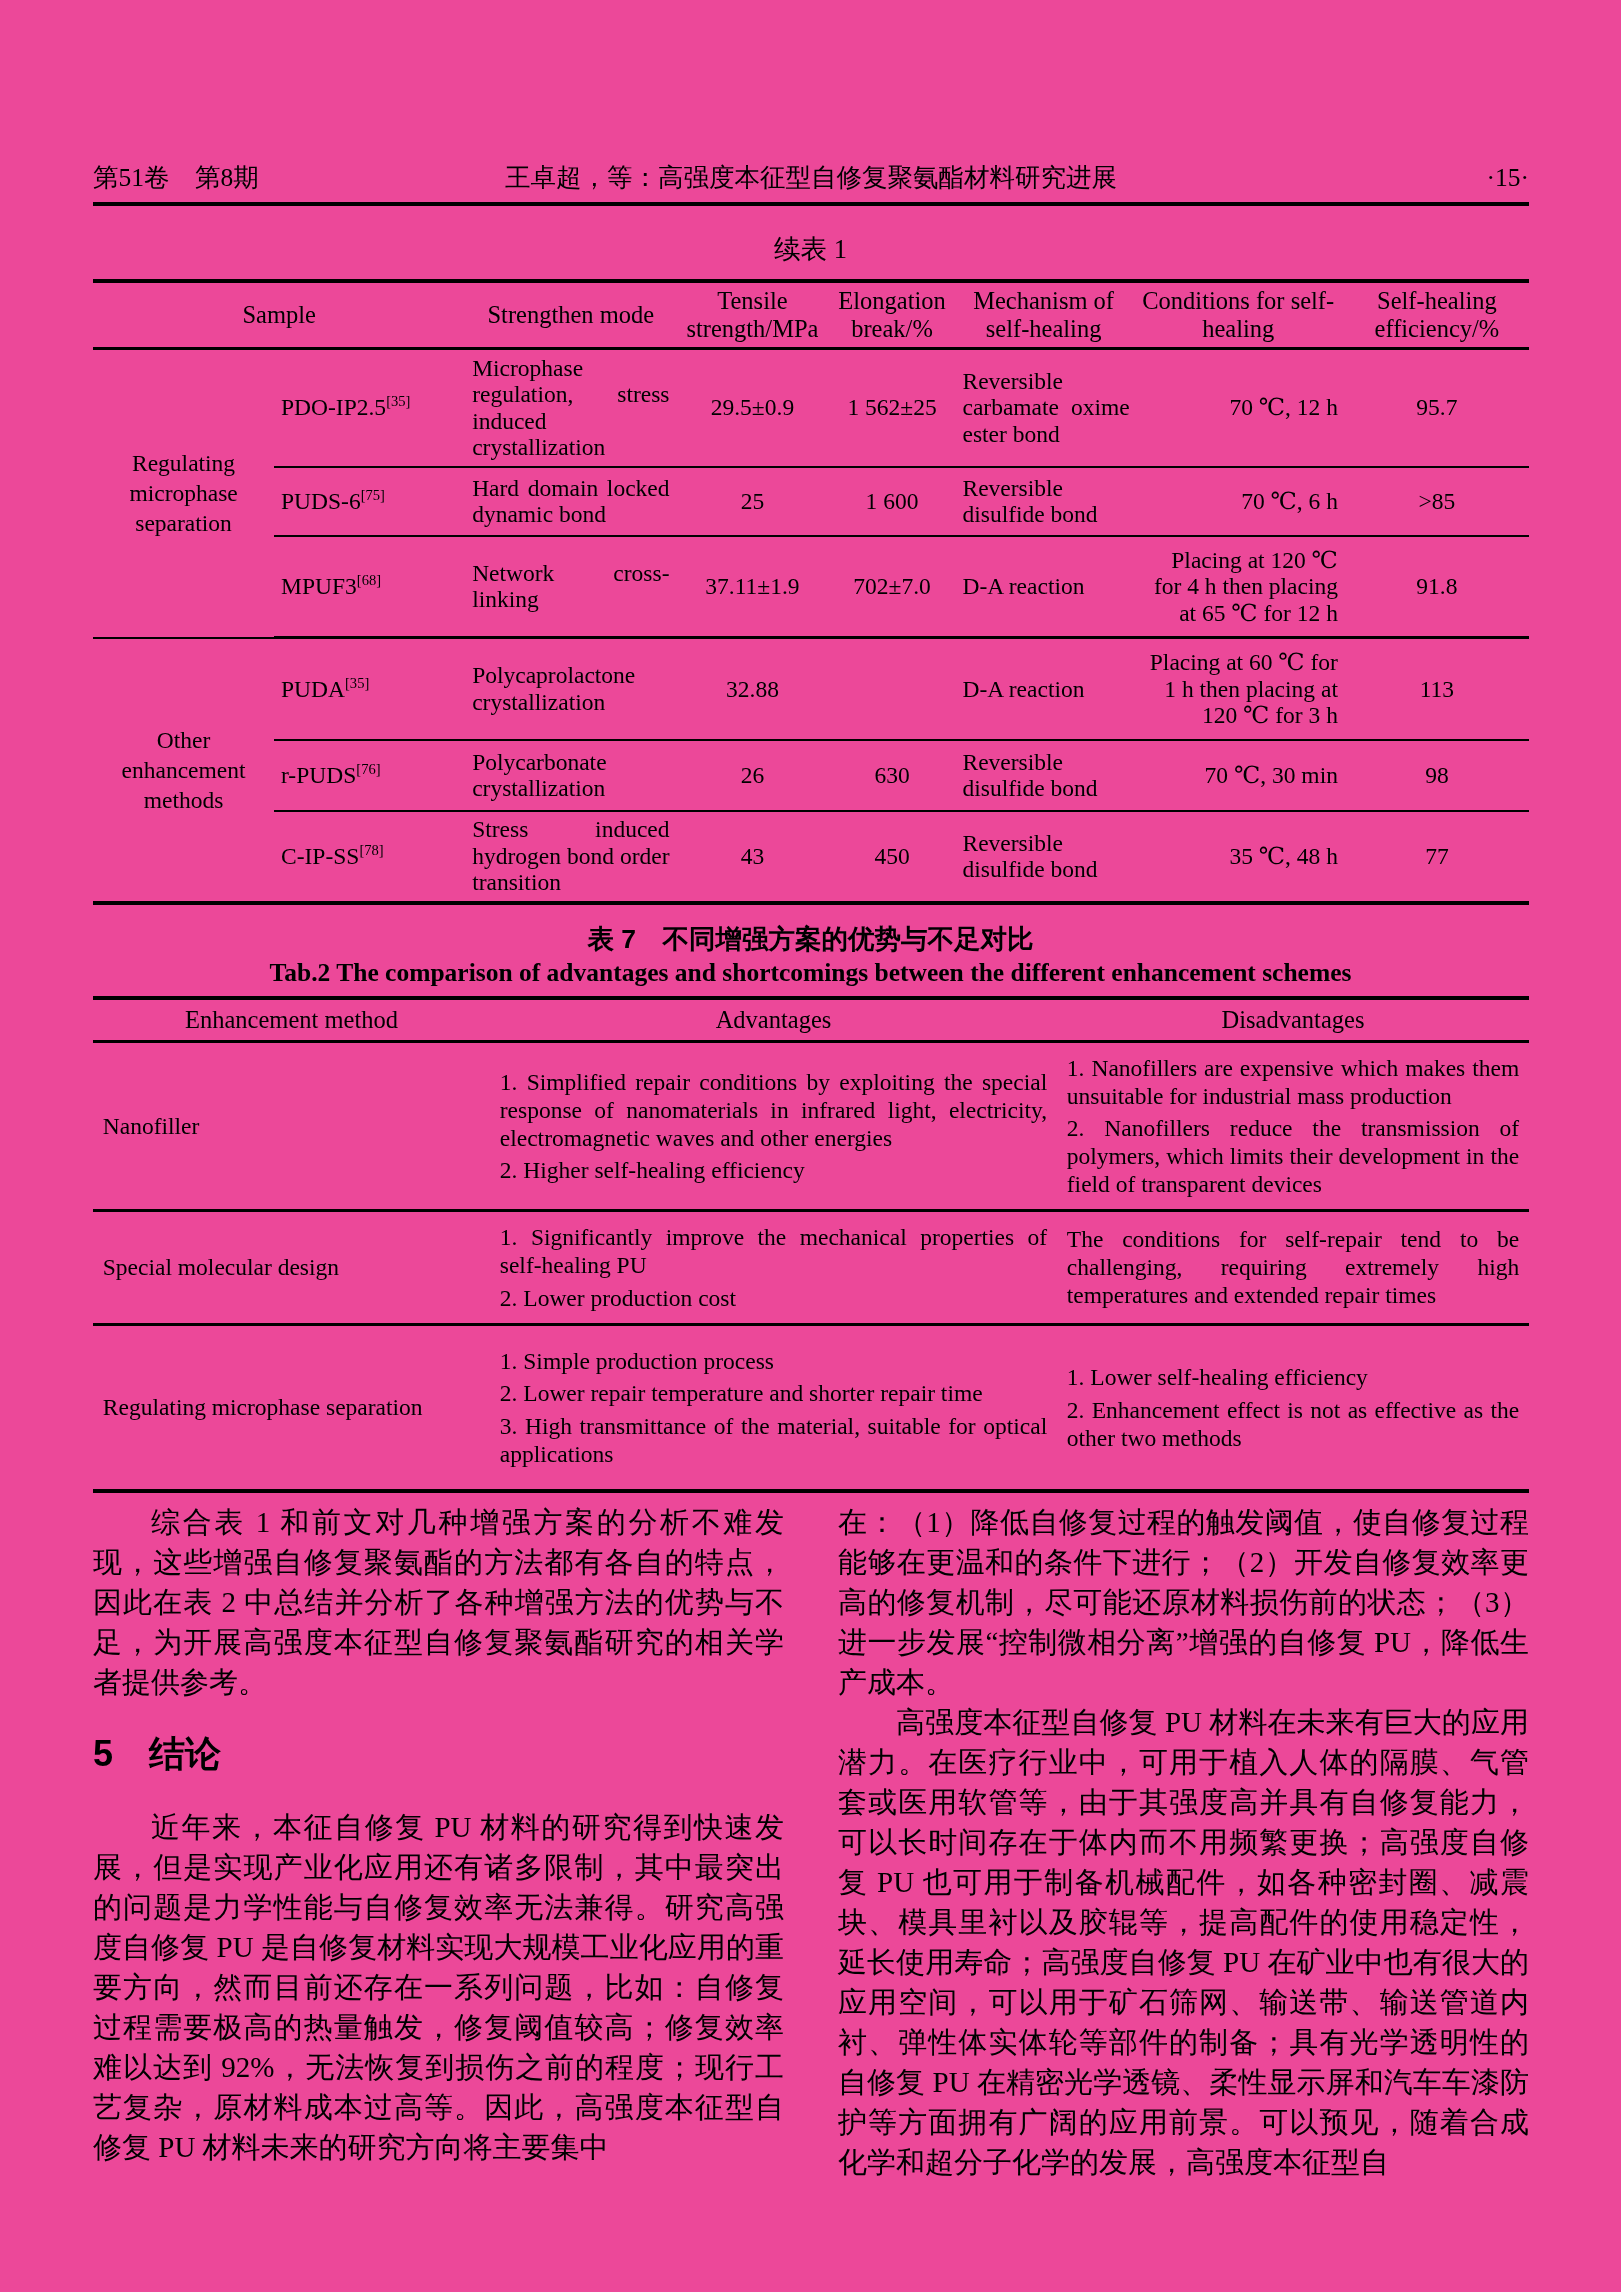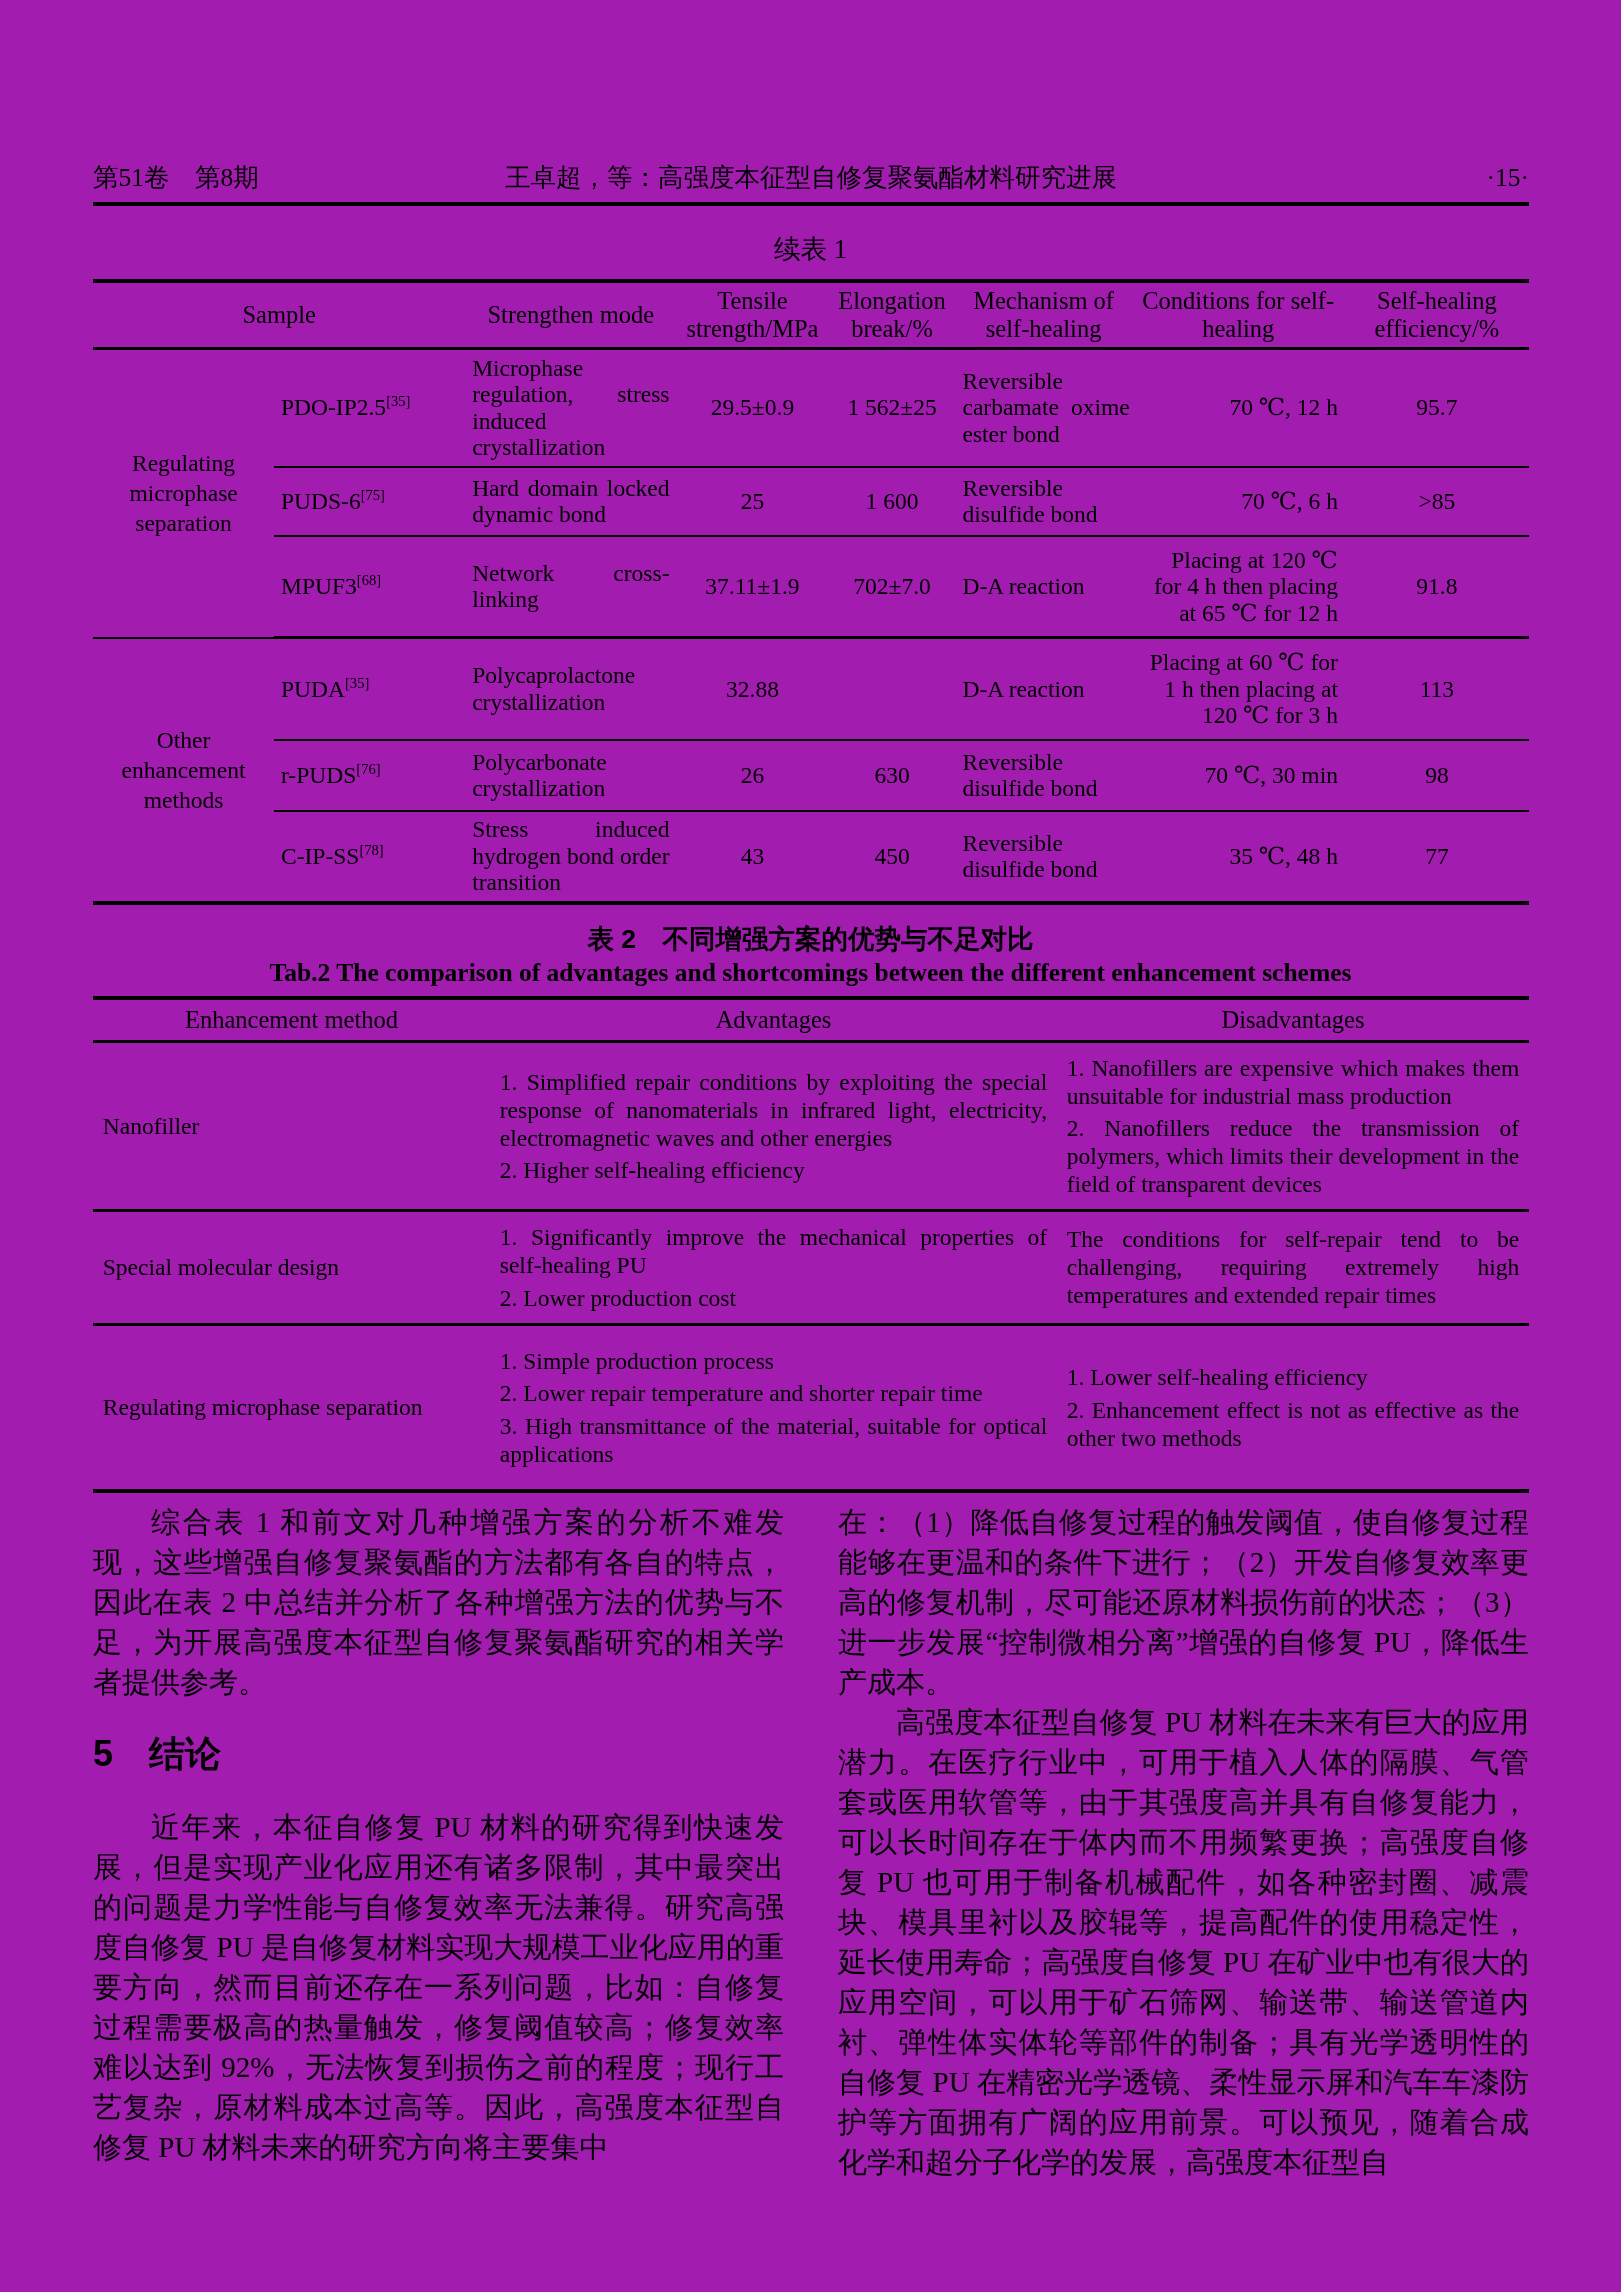--- a/index.html
+++ b/index.html
@@ -2,21 +2,21 @@
 <html><head>
 <meta charset="utf-8">
 <style>
   * { box-sizing: border-box; }
   html, body { margin: 0; padding: 0; background: #e8e8e8; }
   .page {
     position: relative;
     width: 1621px;
     height: 2293px;
     margin: 0 auto;
-    background: #a21caf;
+    background: #ec4899;
     color: #000;
     font-family: "Liberation Serif", "DejaVu Serif", serif;
   }
 
   
   .running-header {
     position: absolute;
     top: 160px; left: 93px; width: 1436px;
     display: flex; align-items: baseline;
     font-size: 25.5px;
@@ -193,21 +193,21 @@
         <td class="mode">Stress induced hydrogen bond order transition</td>
         <td class="num">43</td>
         <td class="num">450</td>
         <td class="mech">Reversible disulfide bond</td>
         <td class="cond">35 ℃, 48 h</td>
         <td class="num">77</td>
       </tr>
     </tbody>
   </table>
 
-  <div class="t2-caption-zh">表 2　不同增强方案的优势与不足对比</div>
+  <div class="t2-caption-zh">表 7　不同增强方案的优势与不足对比</div>
   <div class="t2-caption-en">Tab.2 The comparison of advantages and shortcomings between the different enhancement schemes</div>
 
   <table class="t2">
     <colgroup>
       <col style="width:397px">
         <col style="width:567px">
         <col style="width:472px">
     </colgroup>
     <thead>
       <tr style="height:43px">

